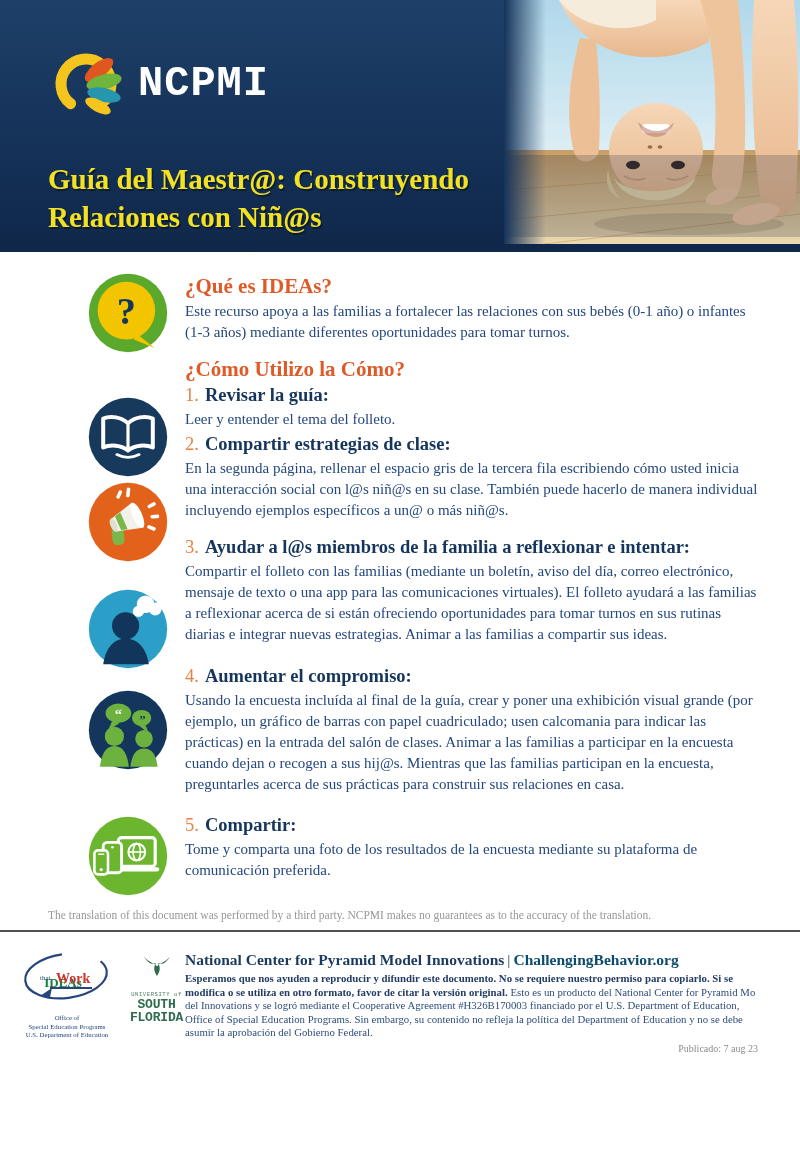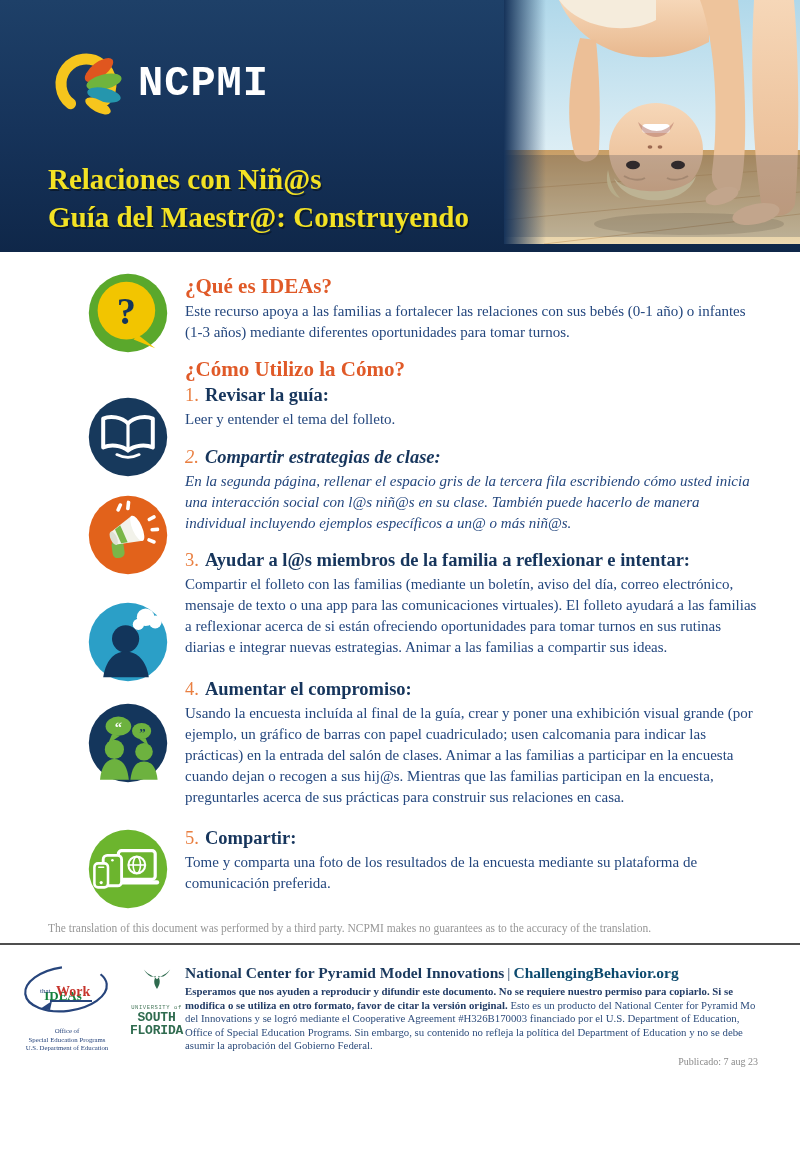--- a/index.html
+++ b/index.html
@@ -26,21 +26,21 @@
              transform:translateY(calc(-50% + var(--ioff,0px)));}
   .text-col{margin-left:185px;width:573px;}
   h2.orange{margin:0;color:#e05a28;font-size:21px;font-weight:bold;line-height:25px;}
   .step-h{margin:0;font-size:18.5px;line-height:23px;}
   .step-num{color:#e97f41;font-weight:normal;margin-right:6px;}
   .step-title{color:#16355c;font-weight:bold;text-align:right;}
   p.body{margin:2px 0 0;color:#24477e;font-size:15px;line-height:21px;}
   .sec-intro{margin-top:12px;}
   .sec-howto{margin-top:14px;}
   .sec-step1{margin-top:2px;}
-  .sec-step2{margin-top:16px;font-style:italic;}
+  .sec-step2{margin-top:3px;}
   .sec-step3{margin-top:15px;}
   .sec-step4{margin-top:20px;}
   .sec-step5{margin-top:19px;}
 
   
   .translation-note{margin:28px 0 0 48px;color:#979797;font-size:11.5px;}
   .rule{margin:9px 0 0;border:none;border-top:2px solid #4f4f4f;}
 
   
   .footer{display:flex;margin-top:18px;}
@@ -127,22 +127,22 @@
         <circle cx="34" cy="36" r="25" fill="none" stroke="#f6c51d" stroke-width="11" stroke-dasharray="118 40" stroke-linecap="round" transform="rotate(128 34 36)"></circle>
         <ellipse cx="47" cy="22" rx="17" ry="7.5" fill="#e0561f" transform="rotate(-38 47 22)"></ellipse>
         <ellipse cx="52" cy="34" rx="18" ry="7.5" fill="#6fb43d" transform="rotate(-14 52 34)"></ellipse>
         <ellipse cx="52" cy="47" rx="17" ry="7" fill="#2596ad" transform="rotate(12 52 47)"></ellipse>
         <ellipse cx="46" cy="58" rx="14" ry="6" fill="#f6c51d" transform="rotate(28 46 58)"></ellipse>
       </svg>
       <span class="brandname">NCPMI</span>
     </div>
 
     <div class="doc-title">
+      <div>Guía del Maestr@: Construyendo</div>
       <div>Relaciones con Niñ@s</div>
-      <div>Guía del Maestr@: Construyendo</div>
     </div>
   </header>
 
   <main class="content">
 
     <section class="row sec-intro" style="--ioff:4px;">
       <div class="icon-wrap">
         <svg width="80" height="80" viewBox="0 0 100 100">
           <circle cx="50" cy="50" r="49" fill="#5aa82c"></circle>
           <circle cx="48" cy="47" r="36" fill="#f2c500"></circle>

